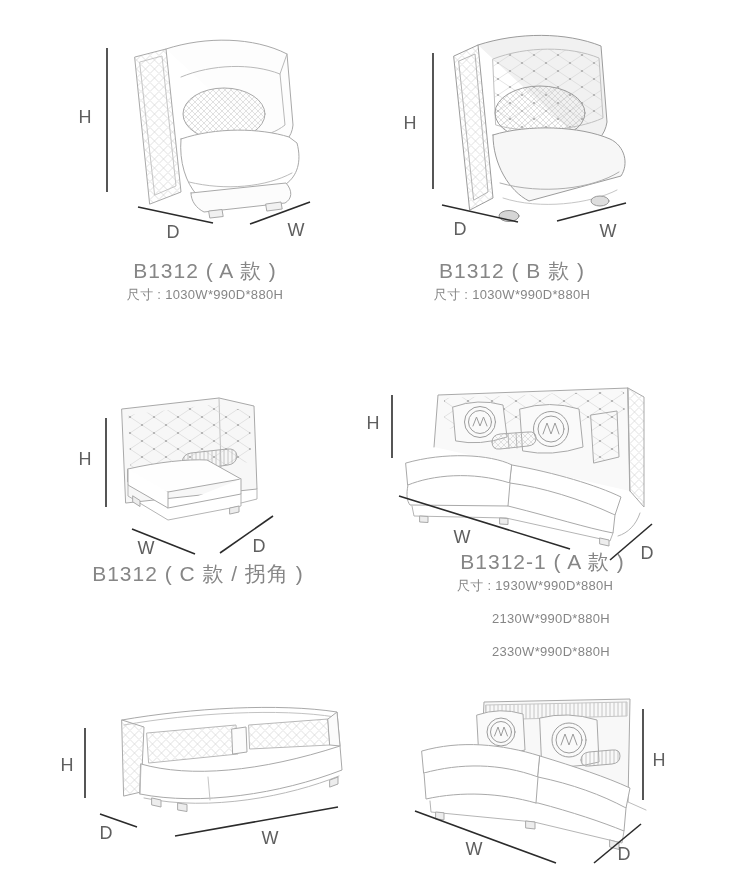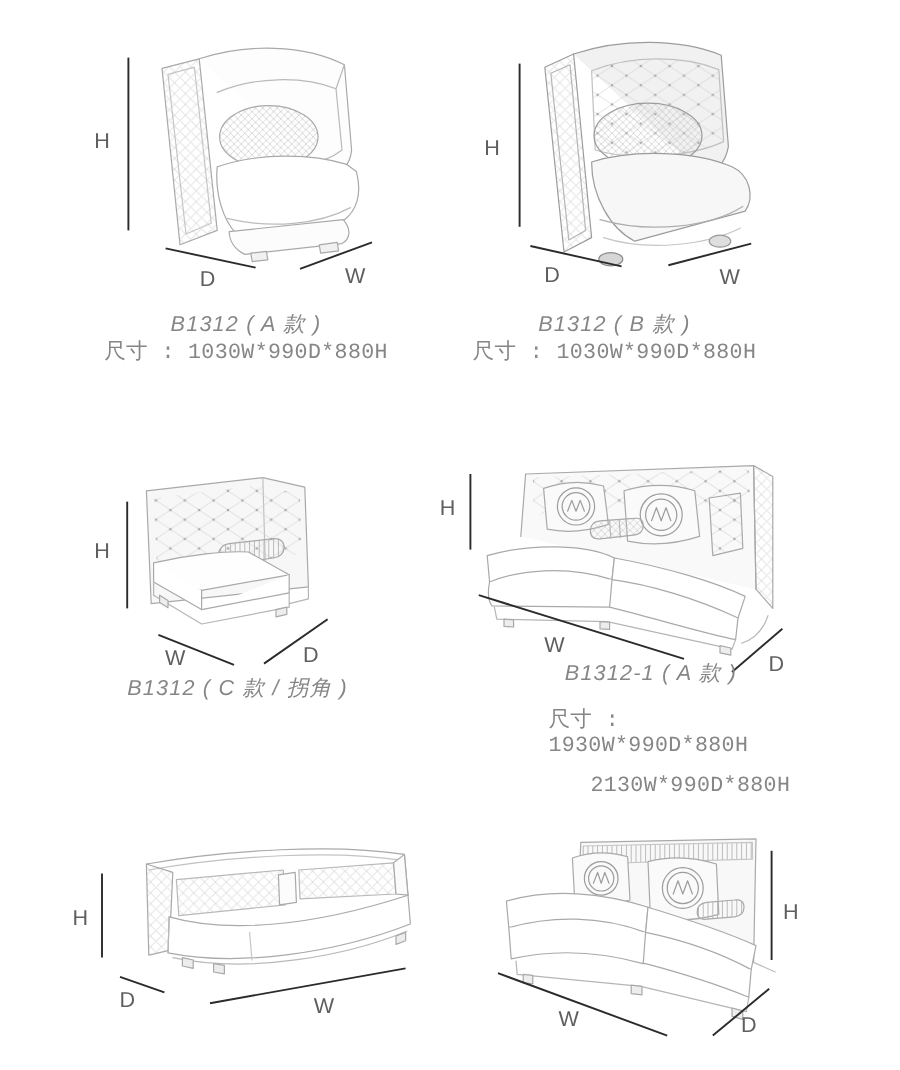--- a/index.html
+++ b/index.html
@@ -3,26 +3,26 @@
 <meta charset="utf-8">
 <style>
   html,body{margin:0;padding:0;background:#ffffff;}
   body{width:750px;height:892px;font-family:"Liberation Sans","DejaVu Sans",sans-serif;}
   .canvas{position:relative;width:750px;height:892px;background:#ffffff;overflow:hidden;}
   svg.tile{position:absolute;overflow:visible;}
   .sketch path,.sketch ellipse,.sketch circle{vector-effect:non-scaling-stroke;}
   .dim-line{stroke:#2b2b2b;stroke-width:1.6;fill:none;}
   .dim-text{font-size:18px;fill:#5f5f5f;font-family:"Liberation Sans","DejaVu Sans",sans-serif;}
   .label{position:absolute;text-align:center;color:#868686;}
-  .label .code{font-size:18px;line-height:19px;letter-spacing:1px;font-style:italic;}
-  .label .size{font-size:18px;line-height:21px;margin-top:4px;letter-spacing:0.3px;font-family:Liberation Mono, monospace;}
+  .label .code{font-size:21px;line-height:19px;letter-spacing:1px;}
+  .label .size{font-size:13px;line-height:21px;margin-top:4px;letter-spacing:0.3px;}
   .label.multi{text-align:left;}
   .label.multi .code{text-align:center;}
   .label.multi .size{margin-top:2px;padding-left:17px;}
-  .label.multi .size.first{margin-top:20px;}
+  .label.multi .size.first{margin-top:4px;}
   .label.multi .size.indent{padding-left:52px;margin-top:12px;}
 </style>
 </head>
 <body>
 
 <div class="canvas">
 
   <svg width="0" height="0" style="position:absolute">
     <defs>
       <pattern id="pat-diamond" width="9" height="9" patternUnits="userSpaceOnUse">
@@ -162,20 +162,21 @@
     </g>
   </svg>
 
   <div class="label" style="left:73px;top:564px;width:250px">
     <div class="code">B1312 ( C 款 / 拐角 )</div>
   </div>
   <div class="label multi" style="left:440px;top:552px;width:205px">
     <div class="code">B1312-1 ( A 款 )</div>
     <div class="size first"><span>尺寸 : </span><span>1930W*990D*880H</span></div>
     <div class="size indent">2130W*990D*880H</div>
+    <div class="size indent">2330W*990D*880H</div>
   </div>
 
   <svg class="tile" style="left:40px;top:690px" width="340" height="200" viewBox="0 0 340 200">
     <g class="sketch" fill="none" stroke="#a9a9a9" stroke-width="1" stroke-linecap="round" stroke-linejoin="round">
       <path d="M82,30 C150,18 240,13 297,22 L300,56" fill="none"></path>
       <path d="M84,35 C152,23 240,18 295,27" stroke="#c2c2c2"></path>
       <path d="M82,30 L104,37 L101,102 L84,106 Z" fill="url(#pat-diamond)"></path>
       <path d="M107,43 L196,35 L198,64 L109,73 Z" fill="url(#pat-diamond)" stroke="#b9b9b9"></path>
       <path d="M192,39 L206,37 L207,62 L193,64 Z" fill="#fcfcfc"></path>
       <path d="M209,35 L288,29 L290,55 L210,59 Z" fill="url(#pat-diamond)" stroke="#b9b9b9"></path>

